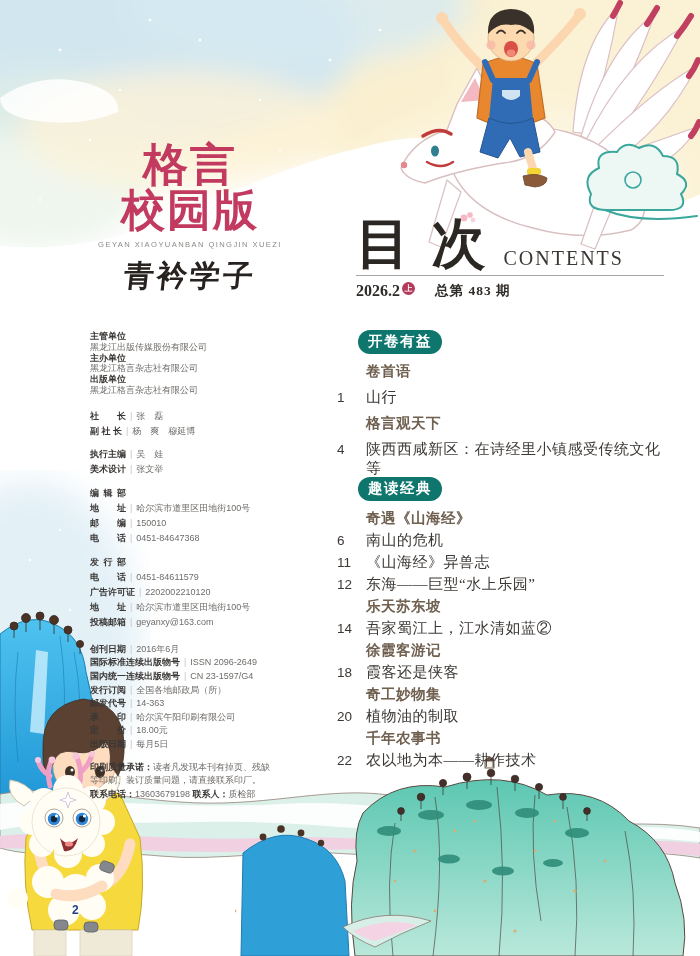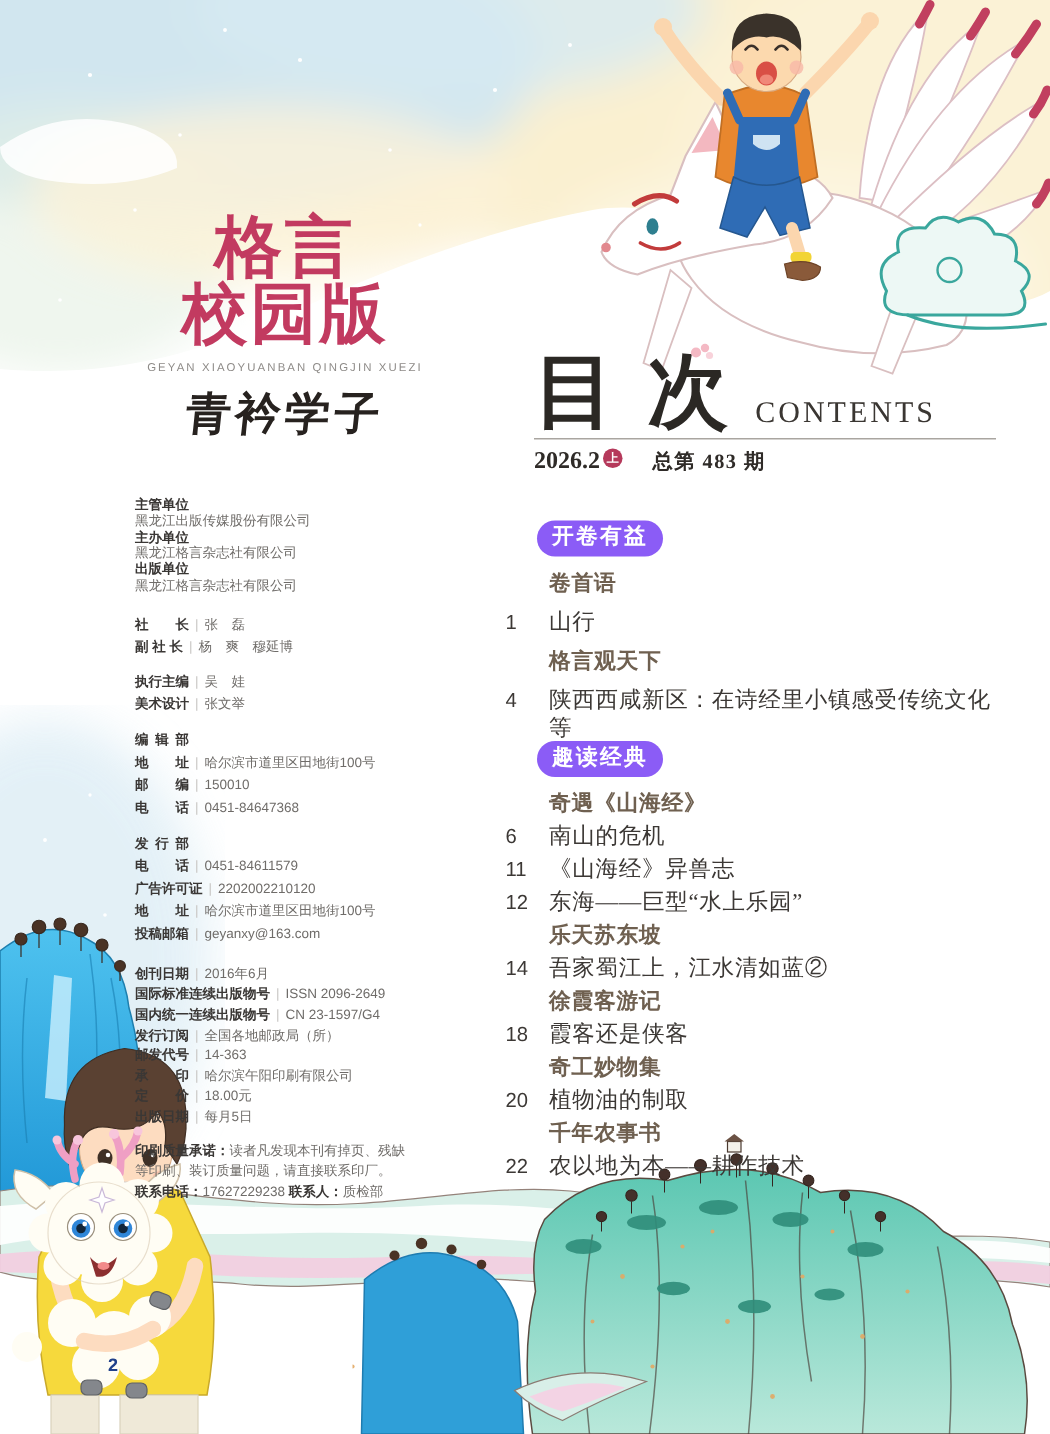--- a/index.html
+++ b/index.html
@@ -27,35 +27,35 @@
   .pi-row{line-height:15px;white-space:nowrap;}
   .pi-row.tight{line-height:13.6px;}
   .pi-lbl{font-weight:bold;color:#3a3735;}
   .pi-sep{color:#c8c6c4;margin:0 4px;}
   .pi-val{color:#6f6c69;}
   .pi-dept{font-weight:bold;line-height:15px;margin-top:9px;letter-spacing:1px;color:#3a3735;}
   .pi-note{width:188px;margin-top:9px;line-height:13.5px;color:#6f6c69;}
   .pi-note b{color:#3a3735;}
 
   
-  .contents{left:330px;top:234px;width:345px;z-index:6;}
+  .contents{left:330px;top:217px;width:345px;z-index:6;}
   .c-titlerow{display:flex;align-items:flex-end;padding-left:26px;position:relative;}
   .c-title-cn{font-family:"Liberation Serif","DejaVu Serif",serif;font-weight:bold;
         font-size:54px;line-height:54px;color:#2b2824;letter-spacing:4px;}
   .c-title-en{font-family:"Liberation Serif","DejaVu Serif",serif;font-size:20px;line-height:26px;
         color:#3a3632;margin-left:14px;letter-spacing:2px;}
   .blossom{position:absolute;left:128px;top:-6px;width:20px;height:14px;}
   .c-rule{margin-left:26px;width:308px;border-bottom:1px solid #a9a5a0;margin-top:4px;}
   .c-issuerow{padding-left:26px;margin-top:6px;display:flex;
         font-family:"Liberation Serif","DejaVu Serif",serif;font-weight:bold;color:#2f2b28;}
   .c-issue-date{font-size:16px;}
   .c-issue-badge{width:13px;height:13px;border-radius:50%;background:#b5395b;color:#fff;
         font-size:8px;line-height:13px;text-align:center;margin-left:2px;font-family:"Liberation Sans",sans-serif;}
   .c-issue-no{font-size:13.5px;margin-left:20px;letter-spacing:1px;}
-  .c-badge{display:inline-block;margin-left:28px;background:#8b5cf6;color:#fff;font-weight:bold;
+  .c-badge{display:inline-block;margin-left:28px;background:#0f766e;color:#fff;font-weight:bold;
         font-size:14.5px;line-height:15px;padding:4px 10px 5px;border-radius:12px;letter-spacing:1.5px;}
   .c-badge.s1{margin-top:30px;}
   .c-badge.s2{margin-top:11px;}
   .c-list{margin-top:8px;}
   .c-row{display:flex;align-items:baseline;font-family:"Liberation Serif","DejaVu Serif",serif;}
   .s1rows .c-row{height:26px;}
   .s2rows .c-row{height:22px;}
   .c-num{width:29px;padding-left:7px;font-family:"Liberation Sans",sans-serif;
         font-size:13.5px;color:#3c3835;}
   .c-ttl{font-size:15px;color:#3c3835;letter-spacing:0.5px;}
@@ -400,21 +400,21 @@
     <div class="pi-gap12"></div>
     <div class="pi-row tight"><span class="pi-lbl">创刊日期</span><span class="pi-sep">|</span><span class="pi-val">2016年6月</span></div>
     <div class="pi-row tight"><span class="pi-lbl">国际标准连续出版物号</span><span class="pi-sep">|</span><span class="pi-val">ISSN 2096-2649</span></div>
     <div class="pi-row tight"><span class="pi-lbl">国内统一连续出版物号</span><span class="pi-sep">|</span><span class="pi-val">CN 23-1597/G4</span></div>
     <div class="pi-row tight"><span class="pi-lbl">发行订阅</span><span class="pi-sep">|</span><span class="pi-val">全国各地邮政局（所）</span></div>
     <div class="pi-row tight"><span class="pi-lbl">邮发代号</span><span class="pi-sep">|</span><span class="pi-val">14-363</span></div>
     <div class="pi-row tight"><span class="pi-lbl">承　　印</span><span class="pi-sep">|</span><span class="pi-val">哈尔滨午阳印刷有限公司</span></div>
     <div class="pi-row tight"><span class="pi-lbl">定　　价</span><span class="pi-sep">|</span><span class="pi-val">18.00元</span></div>
     <div class="pi-row tight"><span class="pi-lbl">出版日期</span><span class="pi-sep">|</span><span class="pi-val">每月5日</span></div>
     <p class="pi-note"><b>印刷质量承诺：</b><span>读者凡发现本刊有掉页、残缺等印刷、装订质量问题，请直接联系印厂。</span><br>
-      <b>联系电话：</b><span>17627229238 </span>
+      <b>联系电话：</b><span>13603679198 </span>
       <b>联系人：</b><span>质检部</span></p>
   </div>
 
   <div class="abs contents">
     <div class="c-titlerow">
       <span class="c-title-cn">目 次</span>
       <span class="c-title-en">CONTENTS</span>
       <svg class="blossom" viewBox="0 0 20 14">
         <circle cx="6" cy="7" r="3.4" fill="#f4b9c4"></circle>
           <circle cx="12" cy="4" r="2.8" fill="#f4b9c4"></circle>

